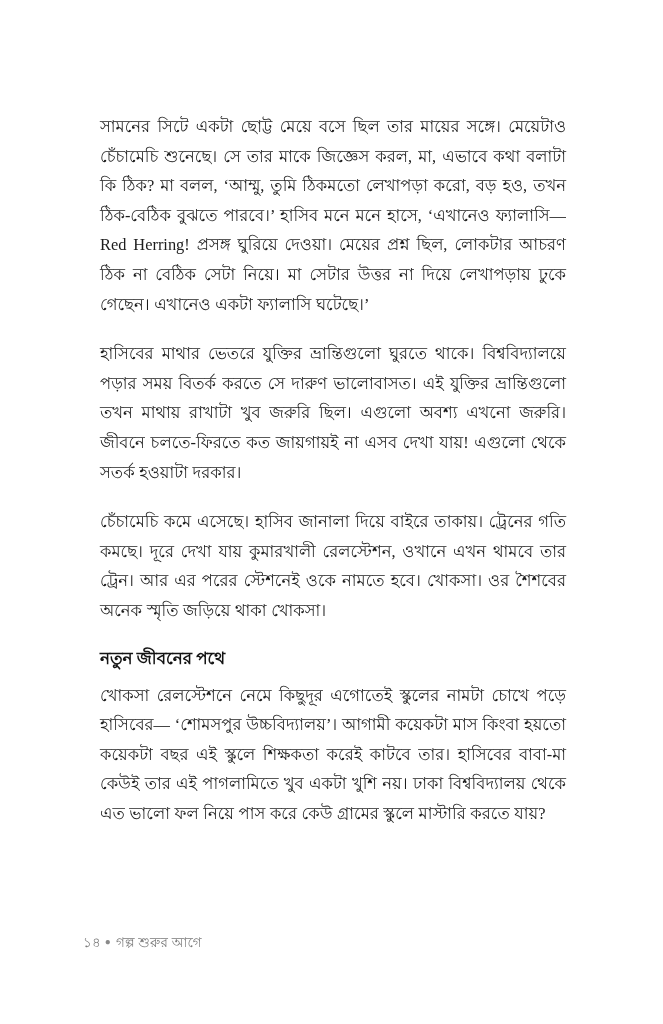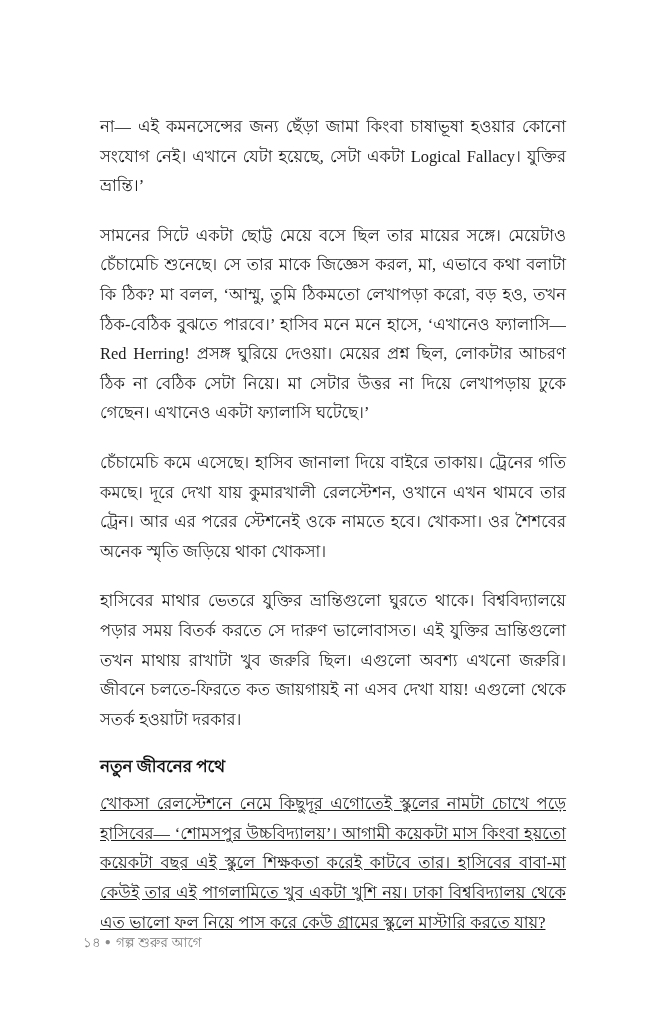--- a/index.html
+++ b/index.html
@@ -37,21 +37,20 @@
     text-justify: inter-word;
     font-size: 16.4px;
     line-height: 29.6px;
     color: #1d1d1d;
     word-spacing: 0.5px;
     hyphens: none;
   }
 
   p.para:last-of-type {
     margin-bottom: 12px;
-    text-decoration: underline;
   }
 
   h2.section-heading {
     margin: 12px 0 9px 0;
     padding: 0;
     font-size: 16.8px;
     line-height: 26px;
     font-weight: bold;
     color: #141414;
     text-align: left;
@@ -80,27 +79,26 @@
     color: #8a8a8a;
   }
 </style>
 </head>
 <body>
 
 <div class="page">
 
   <div class="text-block">
 
-    <p class="para">না— এই কমনসেন্সের জন্য ছেঁড়া জামা কিংবা চাষাভূষা হওয়ার কোনো সংযোগ নেই। এখানে যেটা হয়েছে, সেটা একটা Logical Fallacy। যুক্তির ভ্রান্তি।’</p>
 
     <p class="para">সামনের সিটে একটা ছোট্ট মেয়ে বসে ছিল তার মায়ের সঙ্গে। মেয়েটাও চেঁচামেচি শুনেছে। সে তার মাকে জিজ্ঞেস করল, মা, এভাবে কথা বলাটা কি ঠিক? মা বলল, ‘আম্মু, তুমি ঠিকমতো লেখাপড়া করো, বড় হও, তখন ঠিক-বেঠিক বুঝতে পারবে।’ হাসিব মনে মনে হাসে, ‘এখানেও ফ্যালাসি— Red Herring! প্রসঙ্গ ঘুরিয়ে দেওয়া। মেয়ের প্রশ্ন ছিল, লোকটার আচরণ ঠিক না বেঠিক সেটা নিয়ে। মা সেটার উত্তর না দিয়ে লেখাপড়ায় ঢুকে গেছেন। এখানেও একটা ফ্যালাসি ঘটেছে।’</p>
 
+    <p class="para">হাসিবের মাথার ভেতরে যুক্তির ভ্রান্তিগুলো ঘুরতে থাকে। বিশ্ববিদ্যালয়ে পড়ার সময় বিতর্ক করতে সে দারুণ ভালোবাসত। এই যুক্তির ভ্রান্তিগুলো তখন মাথায় রাখাটা খুব জরুরি ছিল। এগুলো অবশ্য এখনো জরুরি। জীবনে চলতে-ফিরতে কত জায়গায়ই না এসব দেখা যায়! এগুলো থেকে সতর্ক হওয়াটা দরকার।</p>
+
     <p class="para">চেঁচামেচি কমে এসেছে। হাসিব জানালা দিয়ে বাইরে তাকায়। ট্রেনের গতি কমছে। দূরে দেখা যায় কুমারখালী রেলস্টেশন, ওখানে এখন থামবে তার ট্রেন। আর এর পরের স্টেশনেই ওকে নামতে হবে। খোকসা। ওর শৈশবের অনেক স্মৃতি জড়িয়ে থাকা খোকসা।</p>
-
-    <p class="para">হাসিবের মাথার ভেতরে যুক্তির ভ্রান্তিগুলো ঘুরতে থাকে। বিশ্ববিদ্যালয়ে পড়ার সময় বিতর্ক করতে সে দারুণ ভালোবাসত। এই যুক্তির ভ্রান্তিগুলো তখন মাথায় রাখাটা খুব জরুরি ছিল। এগুলো অবশ্য এখনো জরুরি। জীবনে চলতে-ফিরতে কত জায়গায়ই না এসব দেখা যায়! এগুলো থেকে সতর্ক হওয়াটা দরকার।</p>
 
     <div class="heading-wrap">
       <h2 class="section-heading">নতুন জীবনের পথে</h2>
     </div>
 
     <p class="para">খোকসা রেলস্টেশনে নেমে কিছুদূর এগোতেই স্কুলের নামটা চোখে পড়ে হাসিবের— ‘শোমসপুর উচ্চবিদ্যালয়’। আগামী কয়েকটা মাস কিংবা হয়তো কয়েকটা বছর এই স্কুলে শিক্ষকতা করেই কাটবে তার। হাসিবের বাবা-মা কেউই তার এই পাগলামিতে খুব একটা খুশি নয়। ঢাকা বিশ্ববিদ্যালয় থেকে এত ভালো ফল নিয়ে পাস করে কেউ গ্রামের স্কুলে মাস্টারি করতে যায়?</p>
 
   </div>
 
   <div class="footer">

